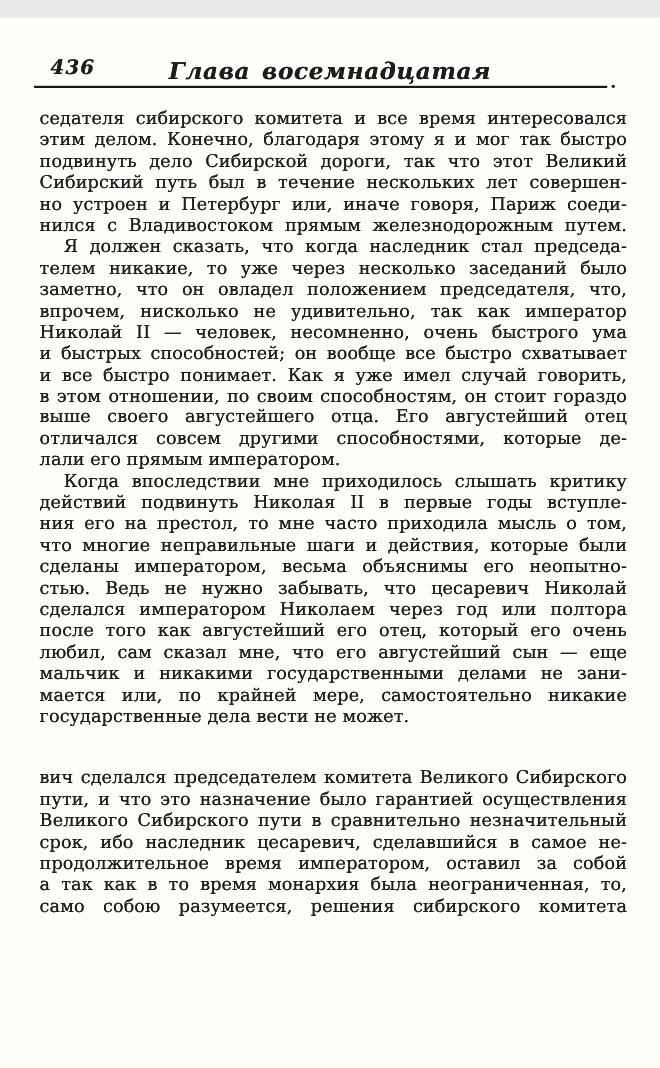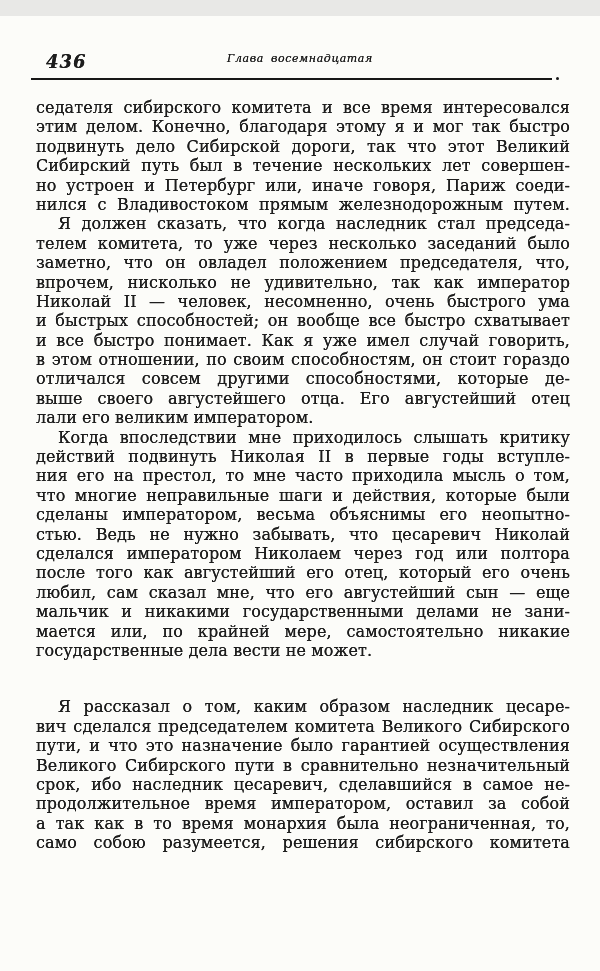--- a/index.html
+++ b/index.html
@@ -27,22 +27,22 @@
     font-style: italic;
     letter-spacing: 1px;
     text-shadow: 0 0 0.6px currentColor;
   }
   .chapter {
     position: absolute;
     left: 120px;
     right: 120px;
     top: 36px;
     text-align: center;
-    font-size: 11px;
-    font-weight: normal;
+    font-size: 21px;
+    font-weight: bold;
     font-style: italic;
     letter-spacing: 0.6px;
     word-spacing: 3px;
     text-shadow: 0 0 0.6px currentColor;
   }
   .rule {
     position: relative;
     margin: 0 48px 0 31px;
     height: 2px;
     background: #171717;
@@ -92,48 +92,47 @@
       <div class="paragraph">
         <div class="line">седателя сибирского комитета и все время интересовался</div>
         <div class="line">этим делом. Конечно, благодаря этому я и мог так быстро</div>
         <div class="line">подвинуть дело Сибирской дороги, так что этот Великий</div>
         <div class="line">Сибирский путь был в течение нескольких лет совершен-</div>
         <div class="line">но устроен и Петербург или, иначе говоря, Париж соеди-</div>
         <div class="line">нился с Владивостоком прямым железнодорожным путем.</div>
       </div>
       <div class="paragraph">
         <div class="line indent">Я должен сказать, что когда наследник стал председа-</div>
-        <div class="line">телем комитета, то уже через несколько заседаний было</div>
+        <div class="line">телем никакие, то уже через несколько заседаний было</div>
         <div class="line">заметно, что он овладел положением председателя, что,</div>
         <div class="line">впрочем, нисколько не удивительно, так как император</div>
         <div class="line">Николай II — человек, несомненно, очень быстрого ума</div>
         <div class="line">и быстрых способностей; он вообще все быстро схватывает</div>
         <div class="line">и все быстро понимает. Как я уже имел случай говорить,</div>
         <div class="line">в этом отношении, по своим способностям, он стоит гораздо</div>
+        <div class="line">выше своего августейшего отца. Его августейший отец</div>
         <div class="line">отличался совсем другими способностями, которые де-</div>
-        <div class="line">выше своего августейшего отца. Его августейший отец</div>
-        <div class="line endline">лали его великим императором.</div>
+        <div class="line endline">лали его прямым императором.</div>
       </div>
       <div class="paragraph">
         <div class="line indent">Когда впоследствии мне приходилось слышать критику</div>
         <div class="line">действий подвинуть Николая II в первые годы вступле-</div>
         <div class="line">ния его на престол, то мне часто приходила мысль о том,</div>
         <div class="line">что многие неправильные шаги и действия, которые были</div>
         <div class="line">сделаны императором, весьма объяснимы его неопытно-</div>
         <div class="line">стью. Ведь не нужно забывать, что цесаревич Николай</div>
         <div class="line">сделался императором Николаем через год или полтора</div>
         <div class="line">после того как августейший его отец, который его очень</div>
         <div class="line">любил, сам сказал мне, что его августейший сын — еще</div>
         <div class="line">мальчик и никакими государственными делами не зани-</div>
         <div class="line">мается или, по крайней мере, самостоятельно никакие</div>
         <div class="line endline">государственные дела вести не может.</div>
       </div>
       <div class="section-gap"></div>
       <div class="paragraph">
-        <div class="line indent">Я рассказал о том, каким образом наследник цесаре-</div>
         <div class="line">вич сделался председателем комитета Великого Сибирского</div>
         <div class="line">пути, и что это назначение было гарантией осуществления</div>
         <div class="line">Великого Сибирского пути в сравнительно незначительный</div>
         <div class="line">срок, ибо наследник цесаревич,  сделавшийся в самое не-</div>
         <div class="line">продолжительное время императором, оставил за собой</div>
         <div class="line">а так как в то время монархия была неограниченная, то,</div>
         <div class="line">само собою разумеется, решения сибирского комитета</div>
       </div>
     </div>
 </div>

